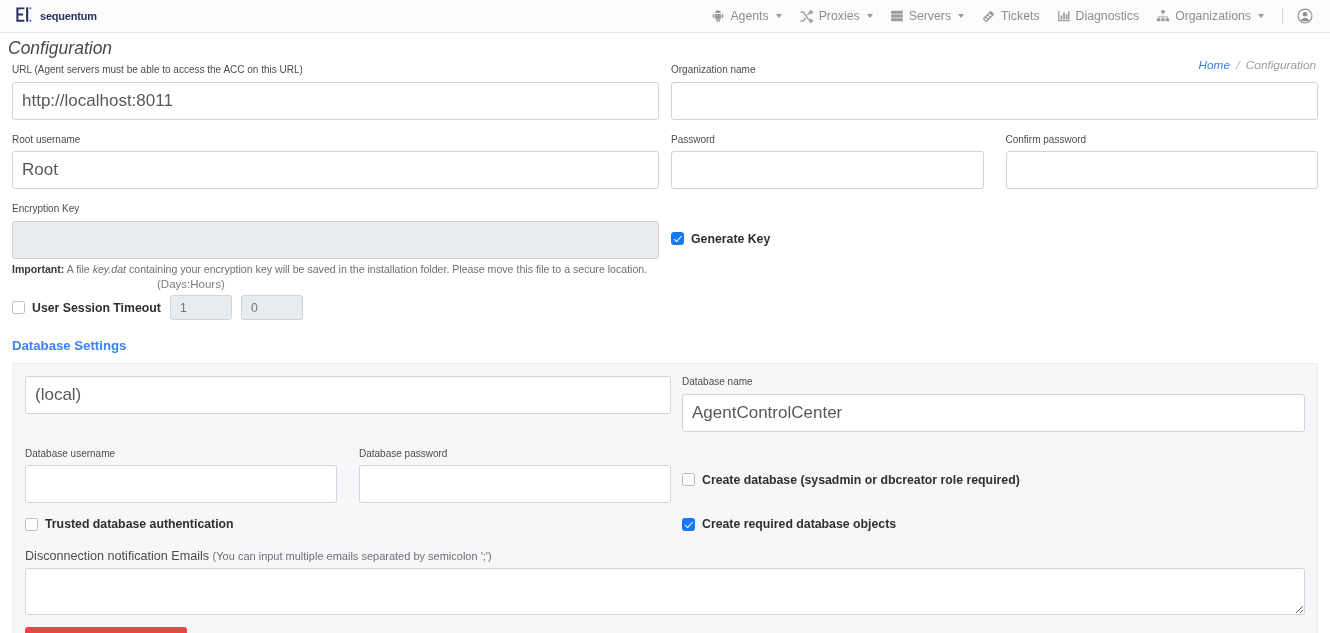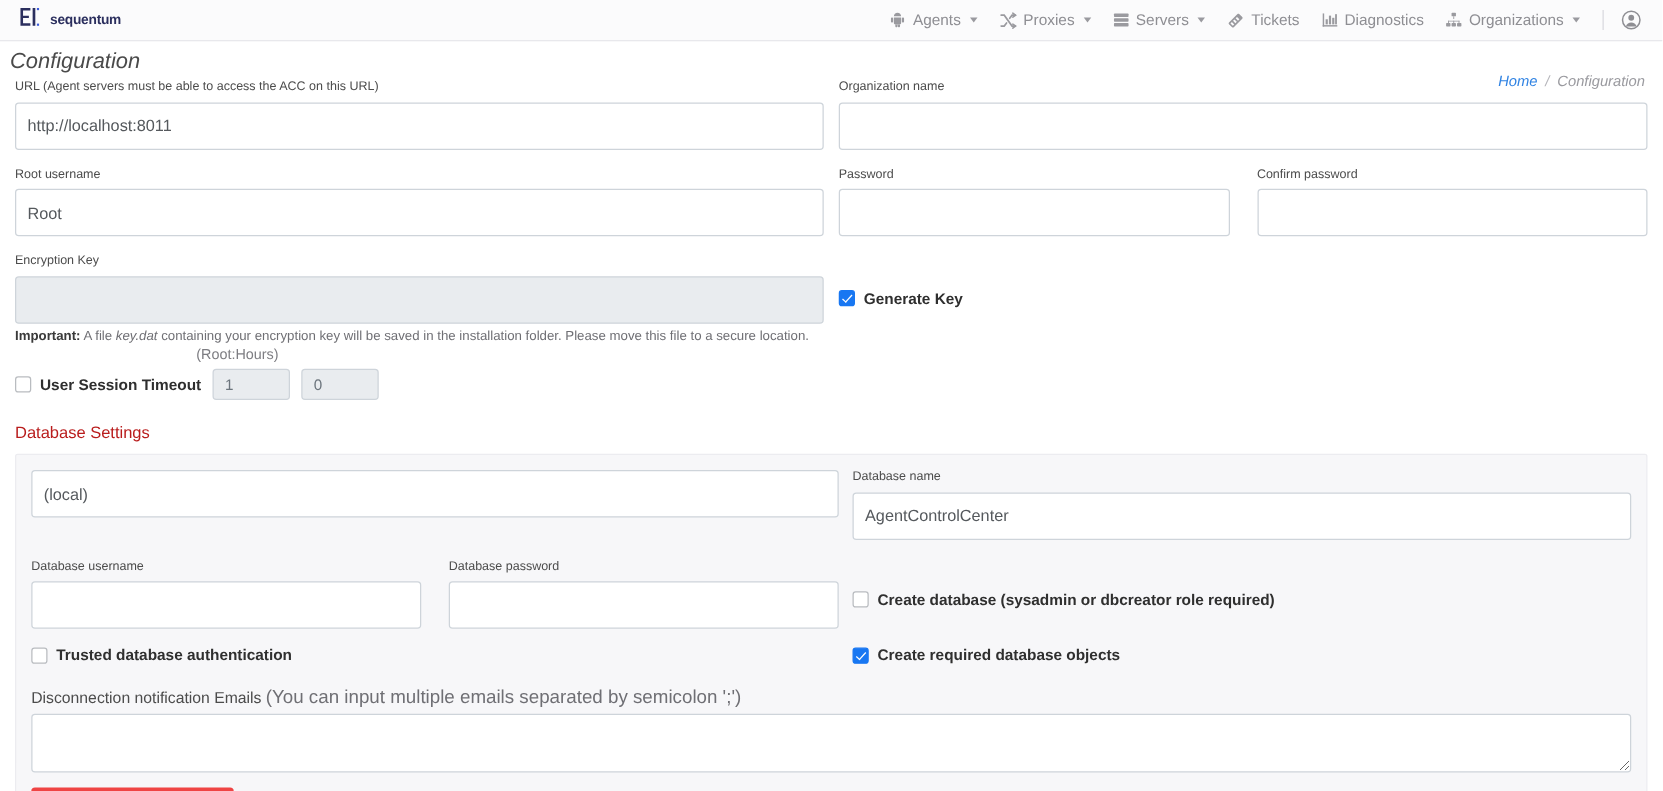--- a/index.html
+++ b/index.html
@@ -98,21 +98,21 @@
     color: #4c4c4c;
     margin-bottom: 5px;
     line-height: 1.25;
   }
   .finput {
     width: 100%;
     height: 26px;
     border: 1px solid #ced4da;
     border-radius: 3px;
     background: #fff;
-    font-size: 13px;
+    font-size: 17px;
     color: #55595d;
     padding: 18px 9px;
     font-family: "Liberation Sans", sans-serif;
     outline: none;
   }
   .finput::placeholder { color: #6c757d; }
   .finput:disabled, .finput.disabled {
     background: #e9ecef;
     border-color: #ced4da;
     color: #6c757d;
@@ -185,22 +185,22 @@
     color: #6c757d;
     font-size: 12.2px;
     padding: 2px 9px;
     font-family: "Liberation Sans", sans-serif;
     outline: none;
   }
 
   
   .section-title {
     font-size: 13.2px;
-    font-weight: normal;
-    color: #b91c1c;
+    font-weight: bold;
+    color: #3b82f6;
     margin: 18px 0 10px 0;
     padding-left: 0;
   }
   .db-panel {
     background: #f7f7f9;
     border: 1px solid #ececf0;
     border-radius: 2px;
     padding: 12px 12px 14px 12px;
   }
   .db-grid { display: flex; }
@@ -222,21 +222,21 @@
     resize: vertical;
     outline: none;
     display: block;
   }
   .emails-label {
     font-size: 12.6px;
     color: #4c4c4c;
     margin-bottom: 5px;
   }
   .emails-hint {
-    font-size: 15px;
+    font-size: 11px;
     color: #6f6f74;
   }
 
   .btn-test {
     margin-top: 12px;
     display: inline-flex;
     align-items: center;
     gap: 8px;
     background: #ef4444;
     color: #fff;
@@ -420,21 +420,21 @@
         <span class="cbx-label">Generate Key</span>
       </div>
     </div>
   </div>
 
   <div class="note">
     <b>Important:</b><span> A file </span><i>key.dat</i><span> containing your encryption key will be saved in the installation folder. Please move this file to a secure location.</span>
   </div>
 
   <div class="timeout-block">
-    <div class="dayshours">(Root:Hours)</div>
+    <div class="dayshours">(Days:Hours)</div>
     <div class="timeout-row">
       <div class="cbx-row">
         <span class="cbx"></span>
         <span class="cbx-label">User Session Timeout</span>
       </div>
       <input class="num-input" type="text" disabled="" value="1" style="">
       <input class="num-input" type="text" disabled="" value="0" style="">
     </div>
   </div>
 

